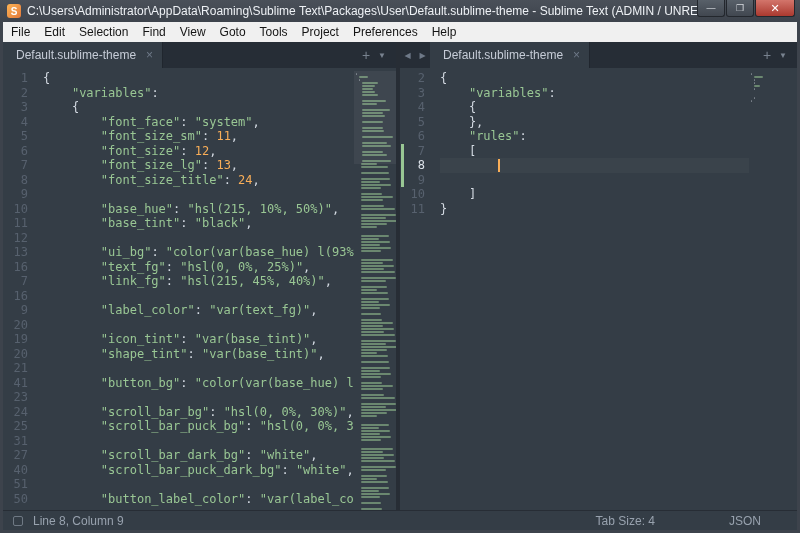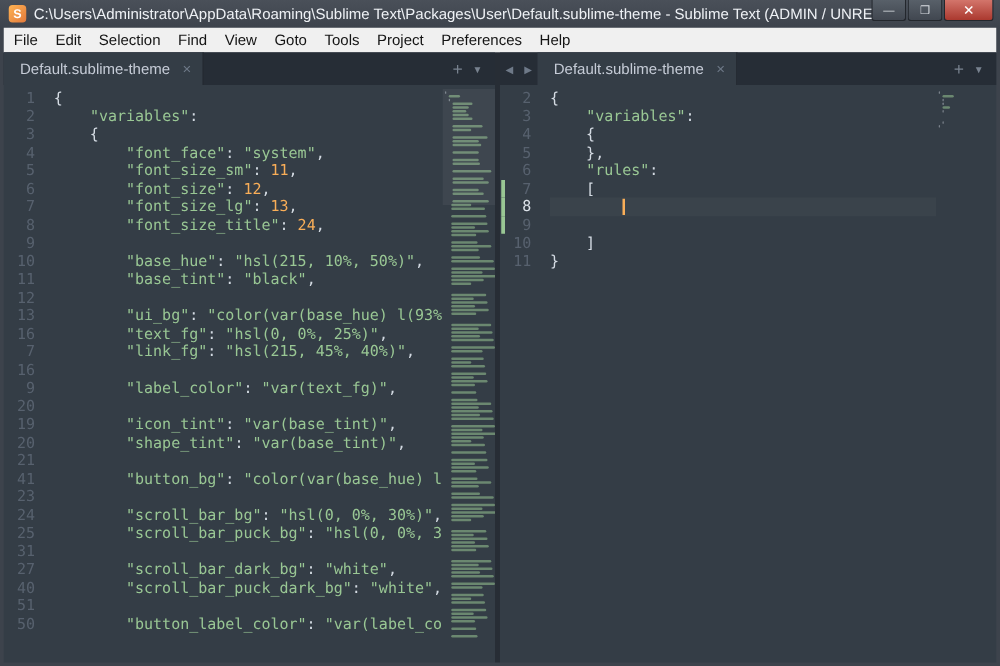--- a/index.html
+++ b/index.html
@@ -335,14 +335,21 @@
             <div class="mm-row" style="margin-left: 2.88px; width: 0.72px; background: rgba(208, 214, 223, 0.45);"></div>
             <div class="mm-row" style="margin-left: 5.76px; width: 0px; background: rgba(208, 214, 223, 0.45);"></div>
             <div class="mm-row" style="margin-left: 0px; width: 0px; background: rgba(208, 214, 223, 0.45);"></div>
             <div class="mm-row" style="margin-left: 2.88px; width: 0.72px; background: rgba(208, 214, 223, 0.45);"></div>
             <div class="mm-row" style="margin-left: 0px; width: 0.72px; background: rgba(208, 214, 223, 0.45);"></div>
           </div>
         </div>
       </section>
   </div>
 
+  <div class="statusbar">
+    <span class="status-icon"></span>
+    <span>Line 8, Column 9</span>
+    <span class="spacer"></span>
+    <span class="status-tabsize">Tab Size: 4</span>
+    <span class="status-syntax">JSON</span>
+  </div>
 
 </div>
 
 </body></html>

